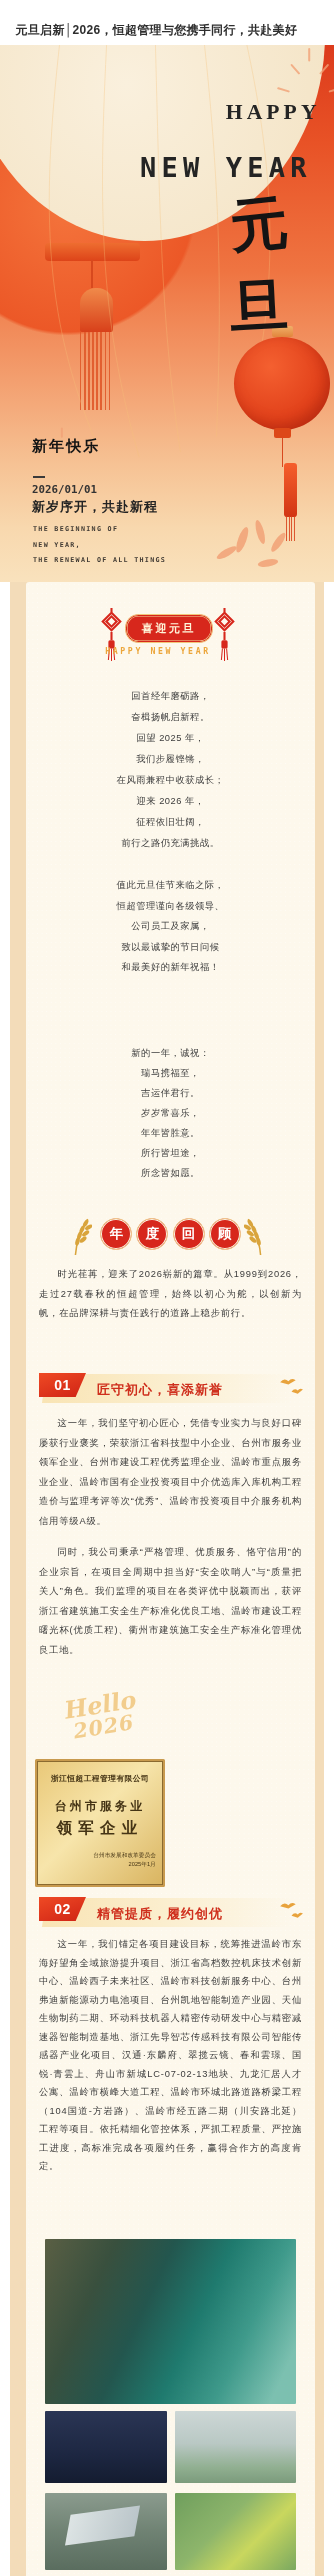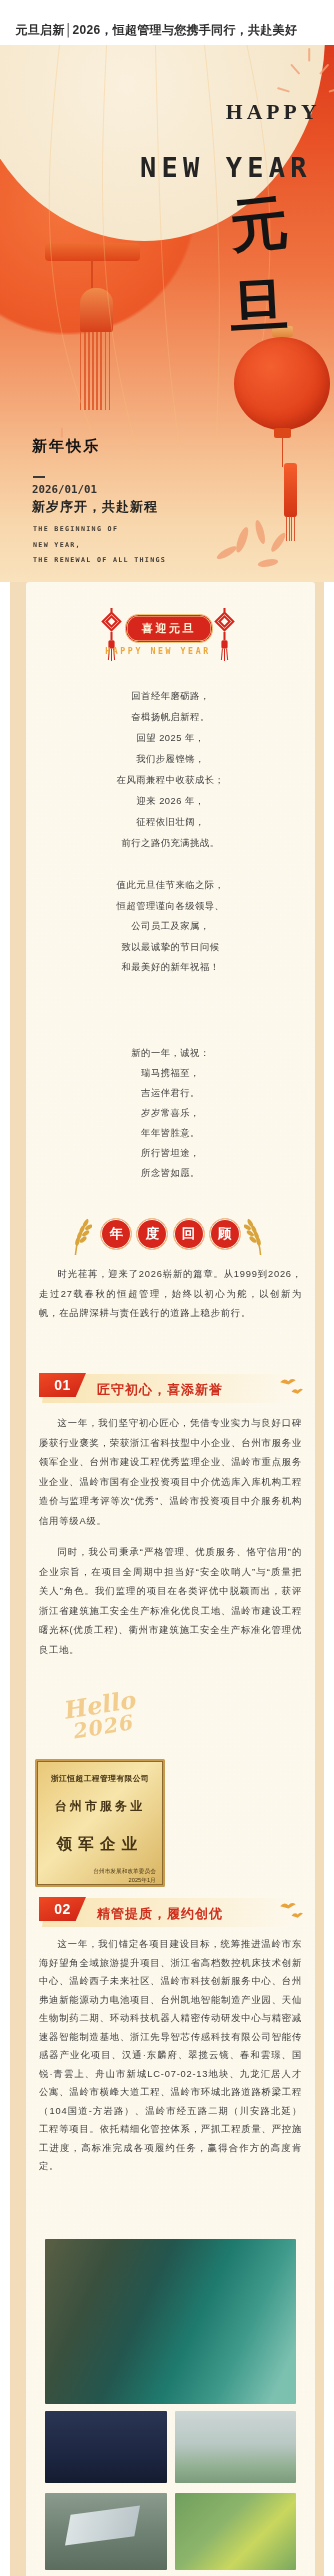--- a/index.html
+++ b/index.html
@@ -108,21 +108,21 @@
     font-family:"DejaVu Serif","Liberation Serif",serif;font-weight:bold;font-style:italic;
     transform:rotate(-9deg);line-height:1.0;}
   .hello .h1{font-size:24px;}
   .hello .h2{font-size:20.6px;letter-spacing:1px;}
   .plaque{left:35px;top:1759px;width:126px;height:124px;
     background:linear-gradient(135deg,#e9c878 0%,#f7e5ab 45%,#d9b460 100%);
     border:2.6px solid #c89a4e;box-shadow:inset 0 0 0 1px #8a6a30;border-radius:1.5px;
     color:#453415;text-align:center;}
   .plaque .p-co{margin-top:13.4px;font-size:7.7px;font-weight:bold;letter-spacing:0.5px;}
   .plaque .p-l1{margin-top:13.4px;font-size:12px;font-weight:bold;letter-spacing:3.1px;}
-  .plaque .p-l2{margin-top:19px;font-size:15.5px;font-weight:900;letter-spacing:6.2px;}
+  .plaque .p-l2{margin-top:3px;font-size:15.5px;font-weight:900;letter-spacing:6.2px;}
   .plaque .p-issuer{margin-top:13.4px;margin-right:7.2px;font-size:5.7px;text-align:right;}
   .plaque .p-date{margin-top:1px;margin-right:7.2px;font-size:5.7px;text-align:right;}
   .cert{left:178px;top:1682px;width:127px;height:227px;background:#fffdf6;
     border:1.5px solid #c9a36a;box-shadow:inset 0 0 0 2.1px #fffdf6,inset 0 0 0 2.6px #d8b684;
     color:#333;}
   .cert-flame{position:absolute;left:60px;top:4.1px;width:8.2px;height:10.3px;background:#d0291c;
     border-radius:50% 50% 50% 0;transform:rotate(45deg);}
   .cert-title{margin-top:16.5px;text-align:center;font-size:8.2px;font-weight:900;letter-spacing:0.5px;}
   .cert-sub{margin-top:5.2px;text-align:center;font-size:11.3px;font-weight:900;letter-spacing:7.2px;}
   .cert-field{margin:13.4px 0 0 9.3px;font-size:7px;font-weight:bold;color:#3a3a3a;}

